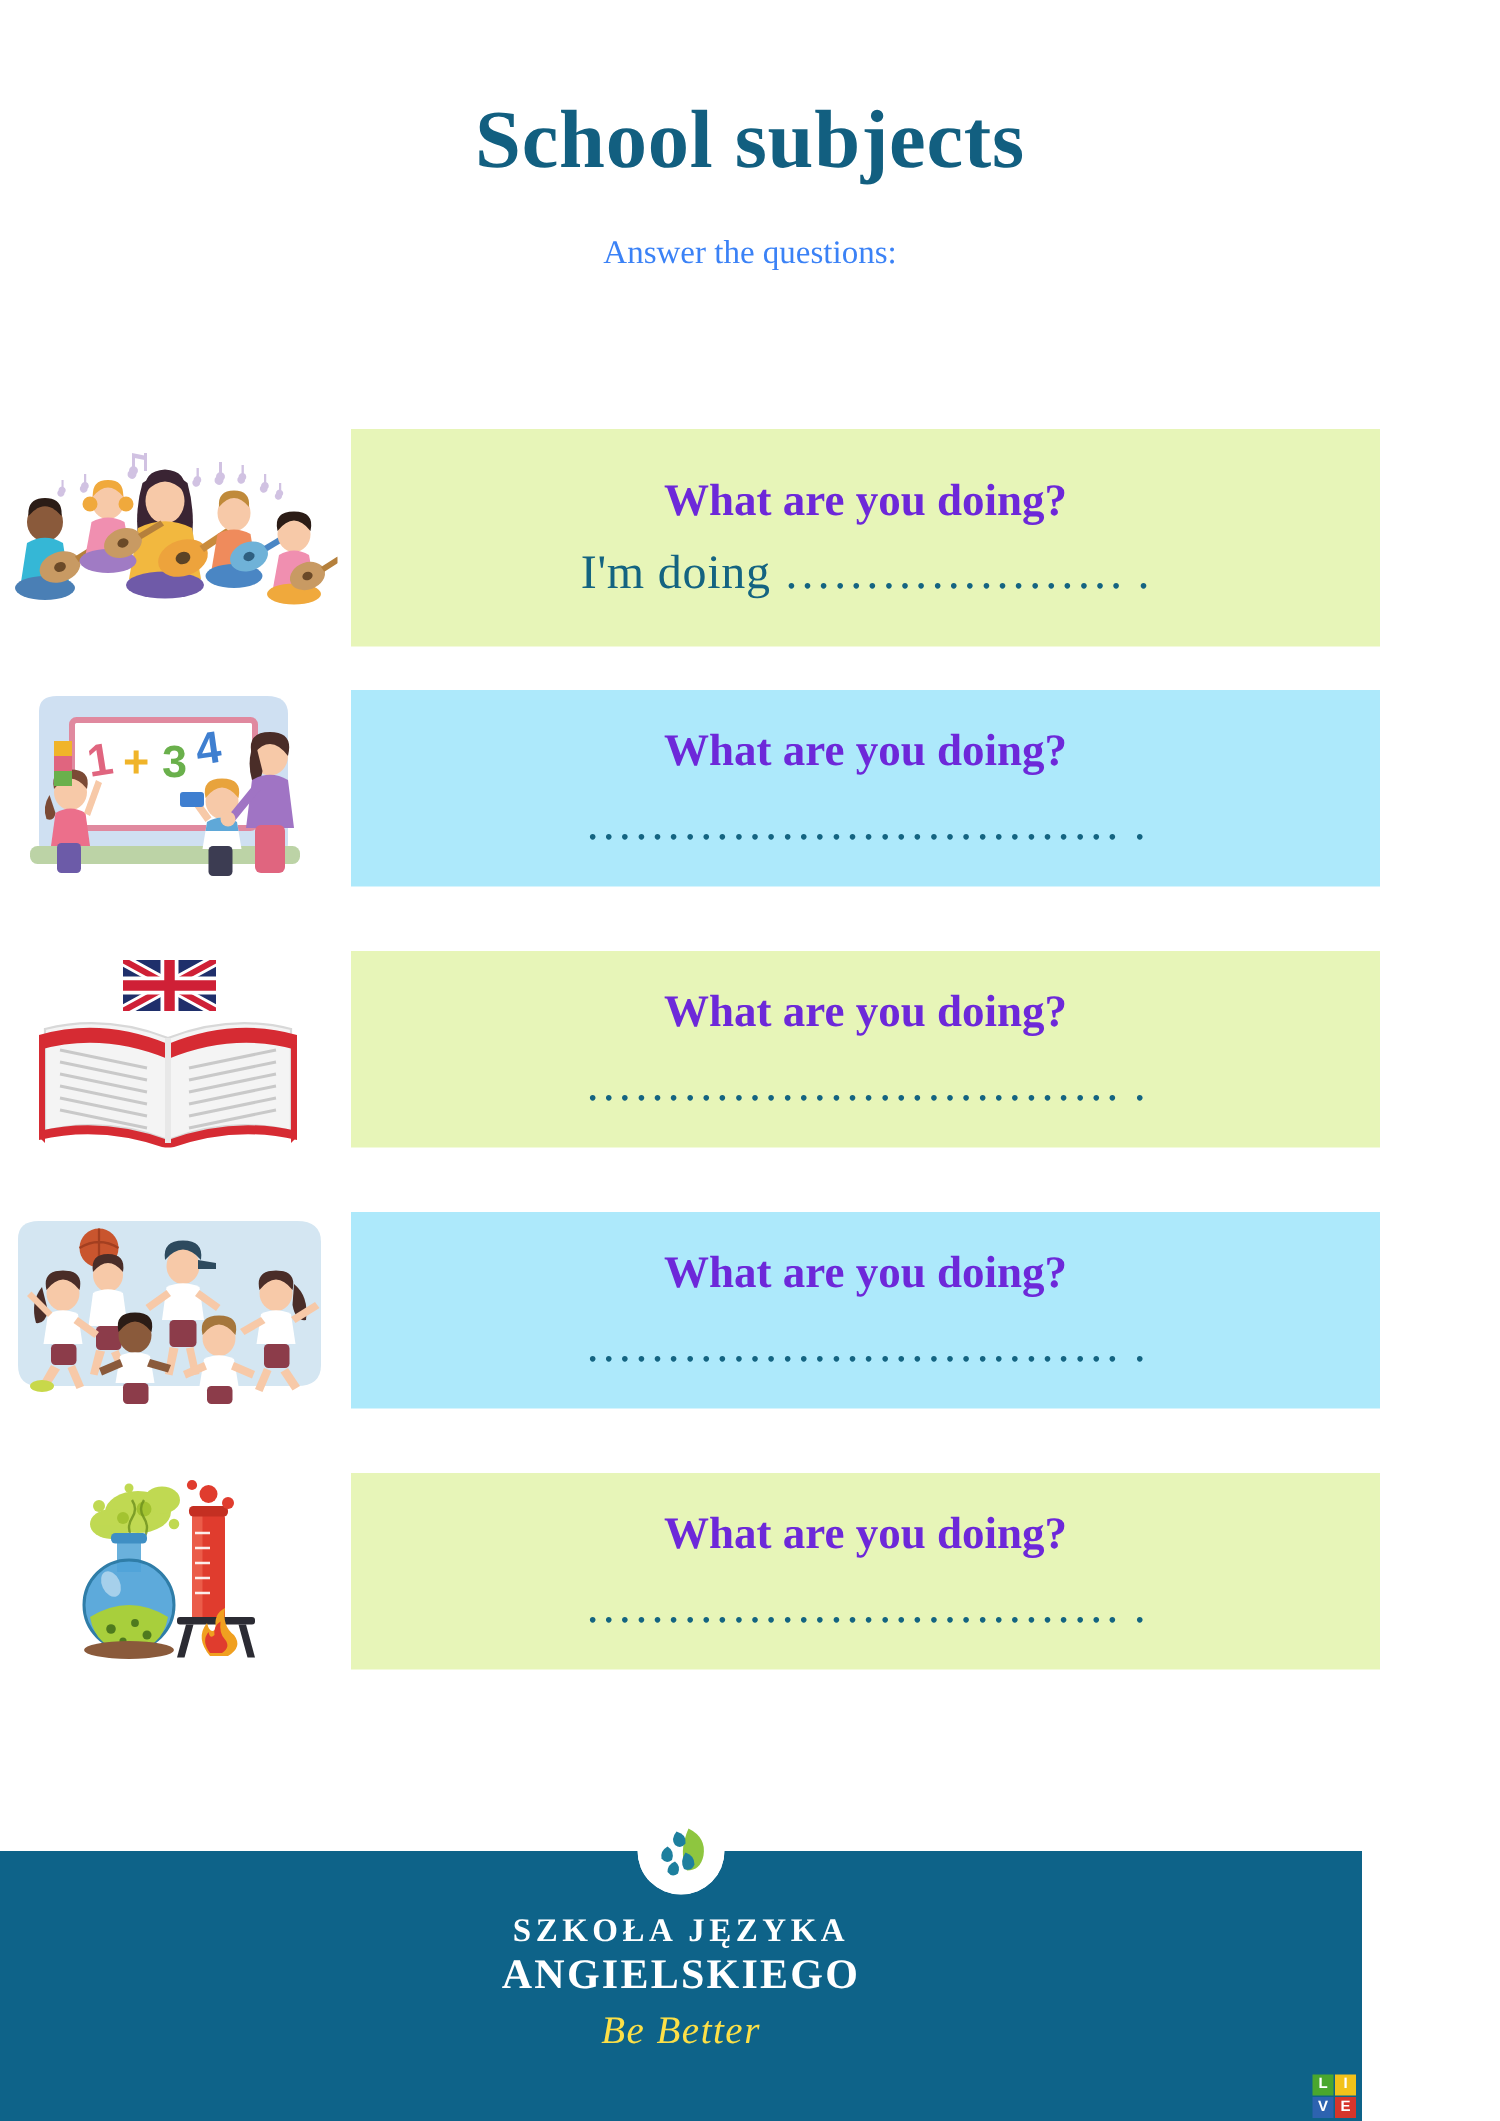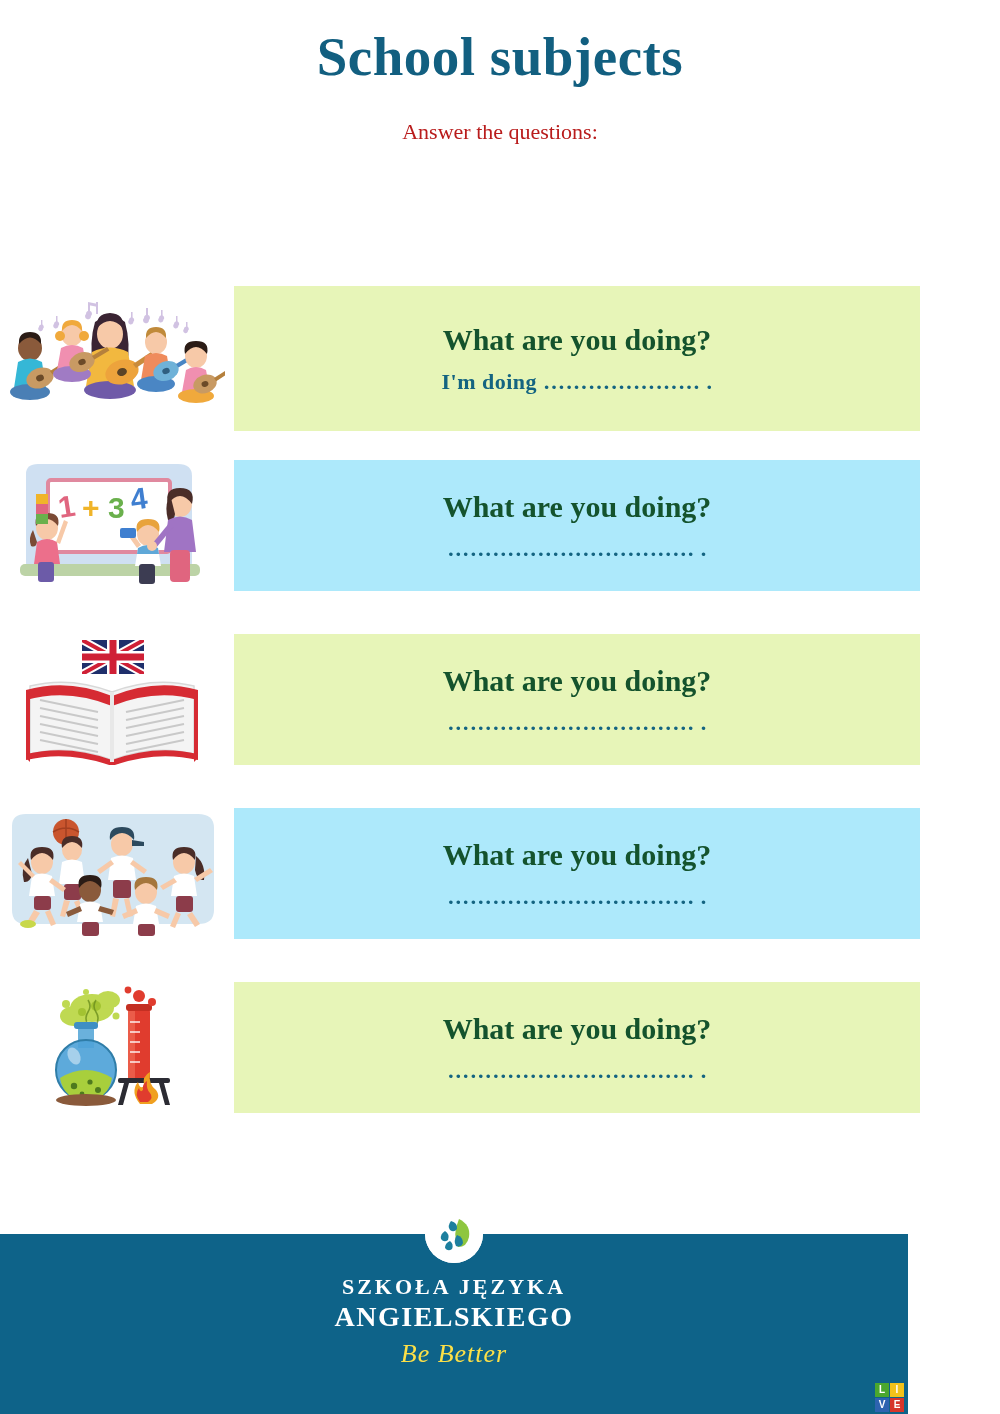--- a/index.html
+++ b/index.html
@@ -17,21 +17,21 @@
 
   .sheet {
     position: relative;
     width: 1000px;
     height: 1414px;
   }
 
   
   .header {
     text-align: center;
-    padding-top: 28px;
+    padding-top: 64px;
   }
   .title {
     font-family: "Liberation Serif", serif;
     font-size: 55px;
     font-weight: bold;
     color: #125f80;
     letter-spacing: 0.5px;
     line-height: 1.05;
     margin: 0;
   }
@@ -39,21 +39,21 @@
     font-family: "Liberation Serif", serif;
     font-size: 23px;
     font-weight: bold;
     color: #136a8c;
     margin-top: 44px;
   }
   .instruction {
     font-family: "Liberation Serif", serif;
     font-size: 22px;
     font-weight: normal;
-    color: #b91c1c;
+    color: #3b82f6;
     margin-top: 33px;
   }
 
   
   .rows {
     position: absolute;
     top: 286px;
     left: 0;
     width: 1000px;
   }
@@ -81,28 +81,28 @@
     align-items: center;
     justify-content: center;
   }
   .panel.green { background: #e7f5b8; }
   .panel.blue  { background: #ade9fb; }
 
   .q-text {
     font-family: "Liberation Serif", serif;
     font-size: 30px;
     font-weight: bold;
-    color: #14532d;
+    color: #6d28d9;
     line-height: 1.35;
     text-align: center;
   }
   .a-text {
     font-family: "Liberation Serif", serif;
-    font-size: 22px;
-    font-weight: bold;
+    font-size: 32px;
+    font-weight: normal;
     color: #146481;
     line-height: 1.35;
     text-align: left;
     margin-top: 6px;
     letter-spacing: 0.5px;
   }
 
   
   .row-1 .panel { height: 145px; }
   .row-2 .panel, .row-3 .panel, .row-4 .panel, .row-5 .panel { height: 131px; }

